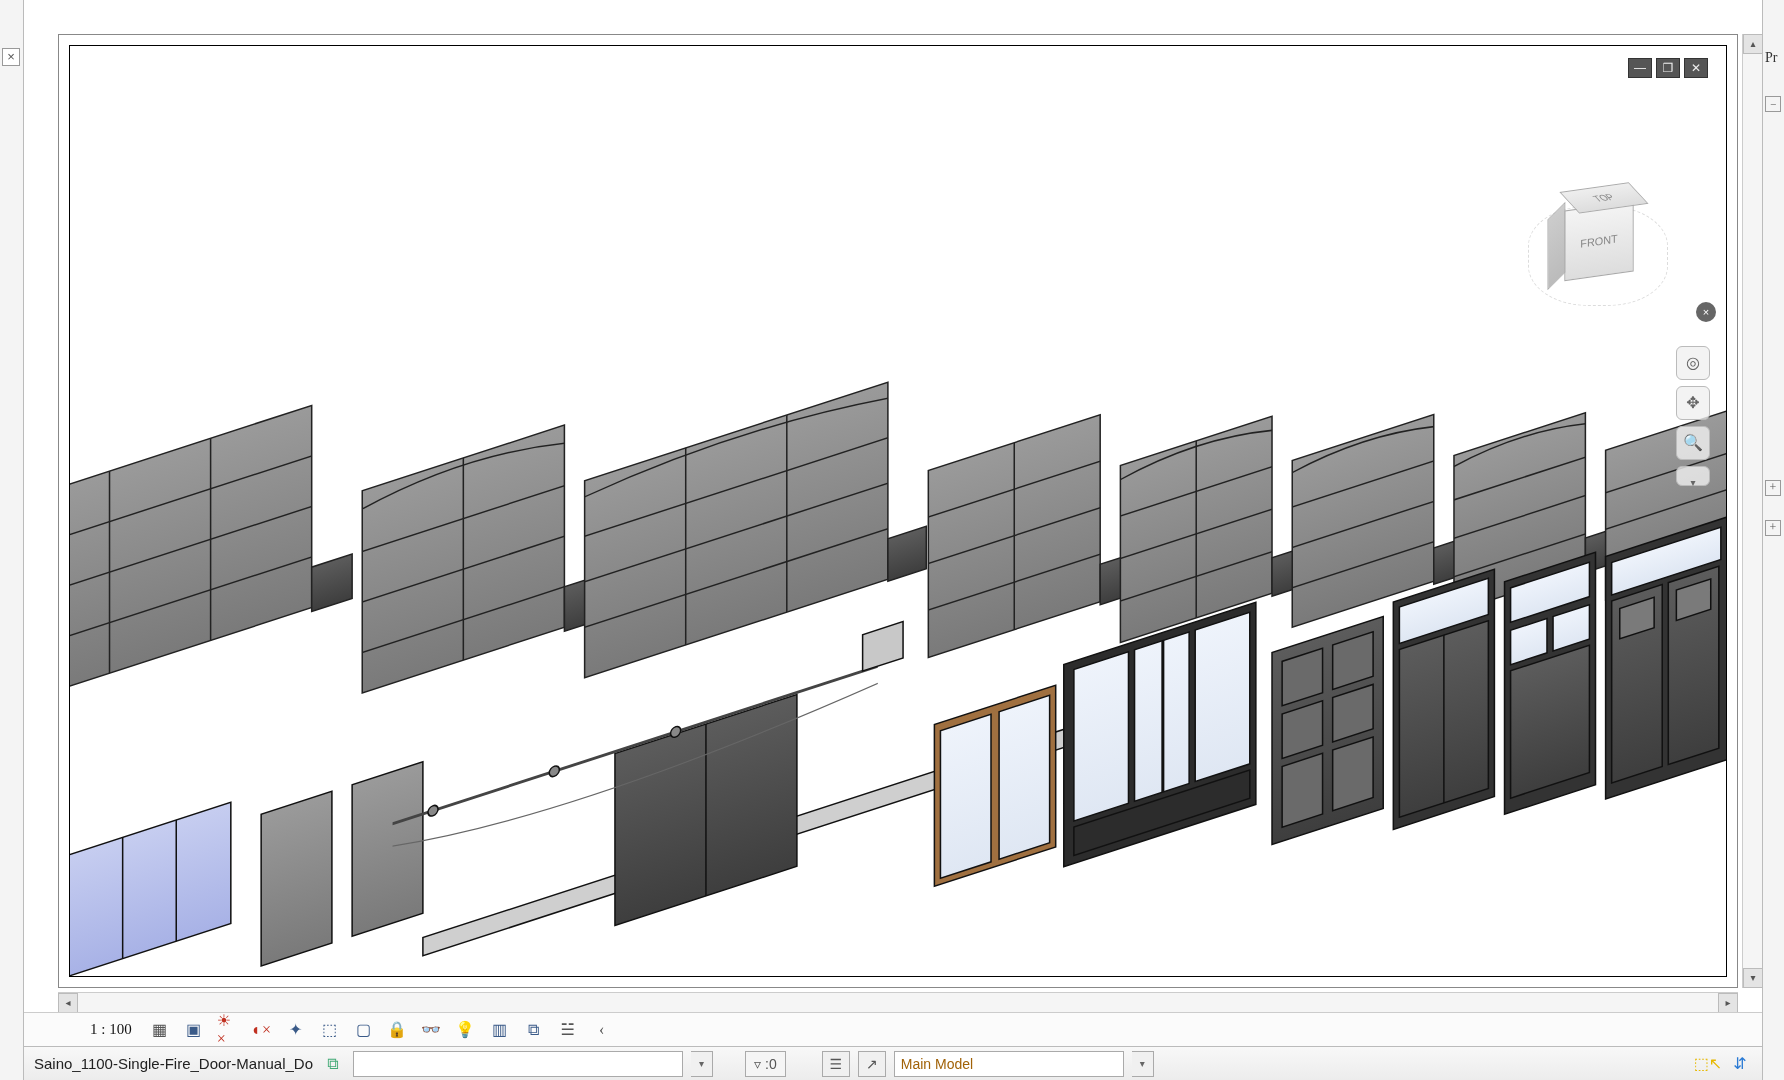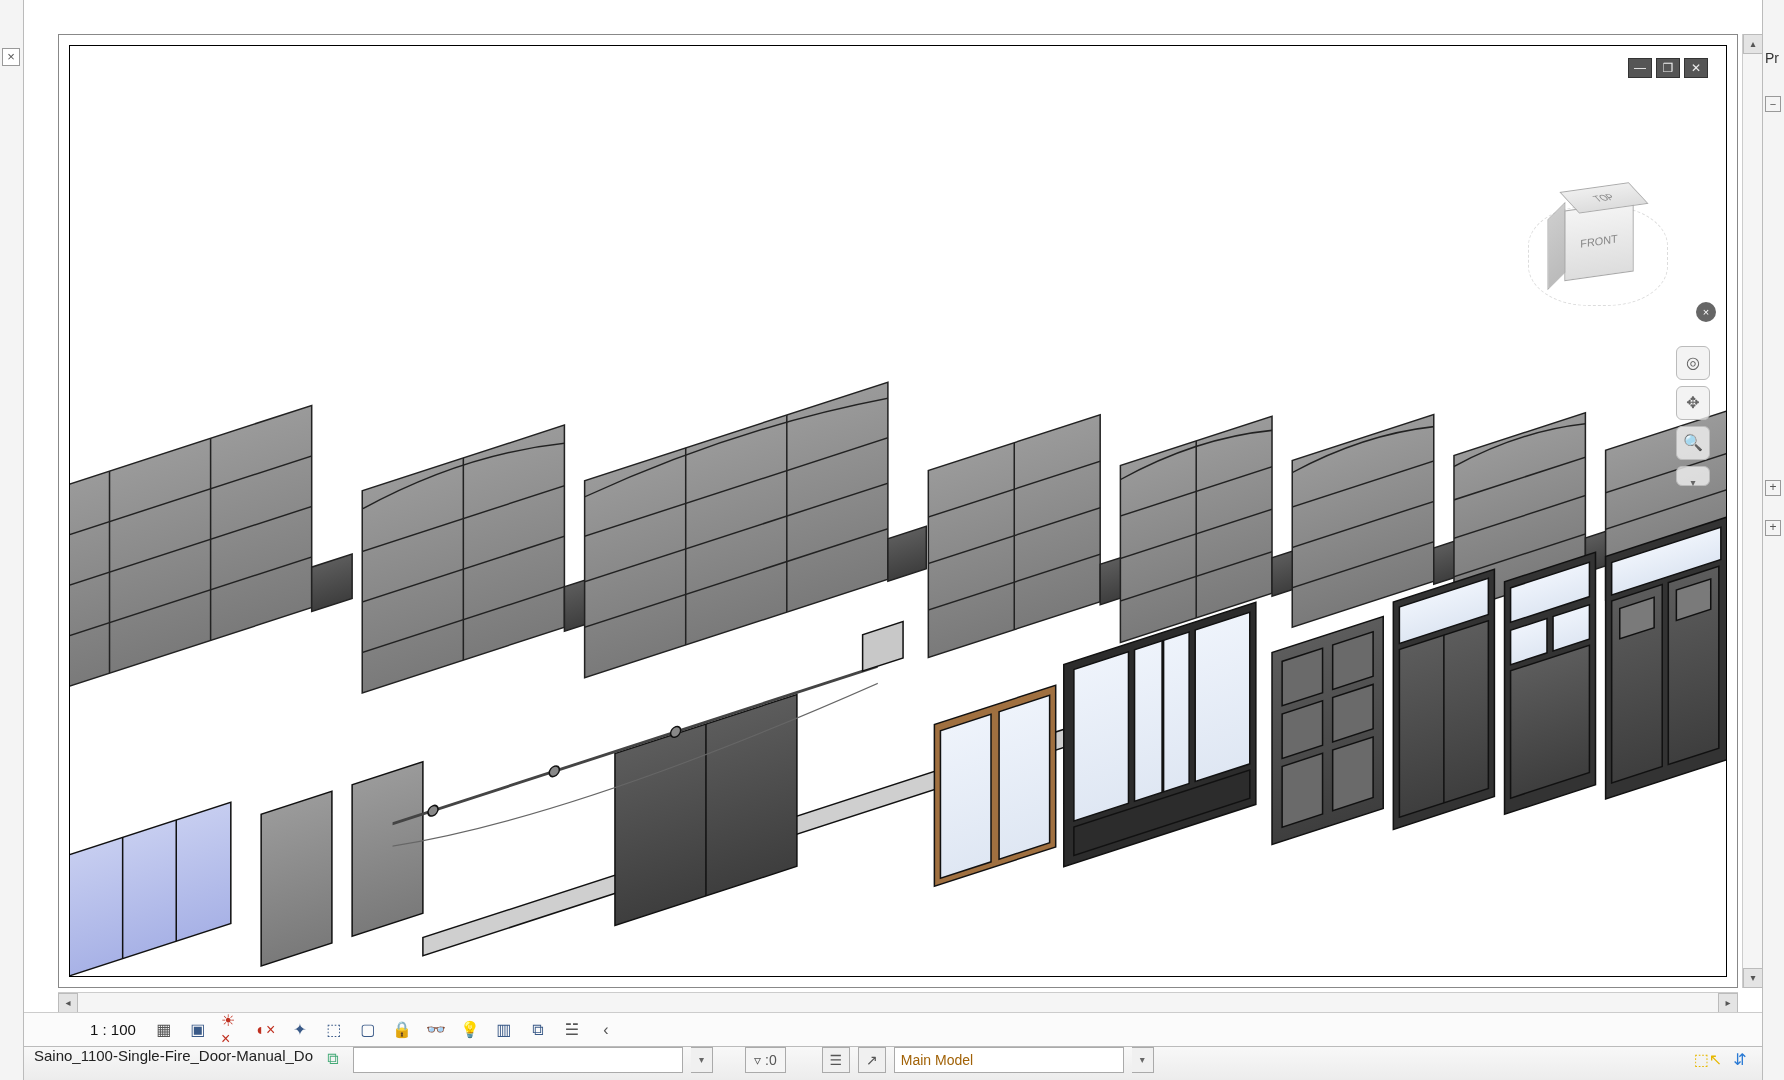--- a/index.html
+++ b/index.html
@@ -169,20 +169,21 @@
   }
   .scroll-h .track { flex: 1; background: #f5f5f5; }
 
   .view-controlbar {
     height: 34px;
     display: flex; align-items: center;
     padding: 0 8px 0 60px;
     gap: 10px;
     border-top: 1px solid #ccc;
     background: #fbfbfb;
+    font-family: Liberation Serif, serif;
   }
   .view-controlbar .scale {
     font-size: 15px;
     color: #111;
     padding: 0 6px;
   }
   .vc-icon {
     width: 24px; height: 24px;
     border: 1px solid transparent;
     border-radius: 3px;
@@ -191,21 +192,21 @@
     color: #3a5a88;
   }
   .vc-icon.red { color: #c03020; }
   .vc-icon.yellow { color: #c09000; }
   .vc-icon.gray { color: #555; }
 
   .statusbar {
     height: 34px;
     background: linear-gradient(#f8f8f8,#ececec);
     border-top: 1px solid #bbb;
-    display: flex; 
+    display: flex; align-items: center;
     gap: 8px;
     padding: 0 10px;
   }
   .sb-text {
     font-size: 15px;
     color: #222;
     white-space: nowrap;
   }
   .sb-icon {
     width: 24px; height: 24px;
@@ -248,20 +249,21 @@
     padding: 0 6px;
     font-size: 14px; color: #a16207;
     display: flex; align-items: center;
   }
 
   .right-panel {
     width: 22px;
     background: #f4f4f4;
     border-left: 1px solid #bbb;
     position: relative;
+    font-family: Liberation Serif, serif;
   }
   .right-panel .tab {
     position: absolute;
     top: 50px; left: 2px;
     font-size: 14px;
     color: #333;
   }
   .right-panel .mini {
     position: absolute;
     top: 96px; left: 2px;

